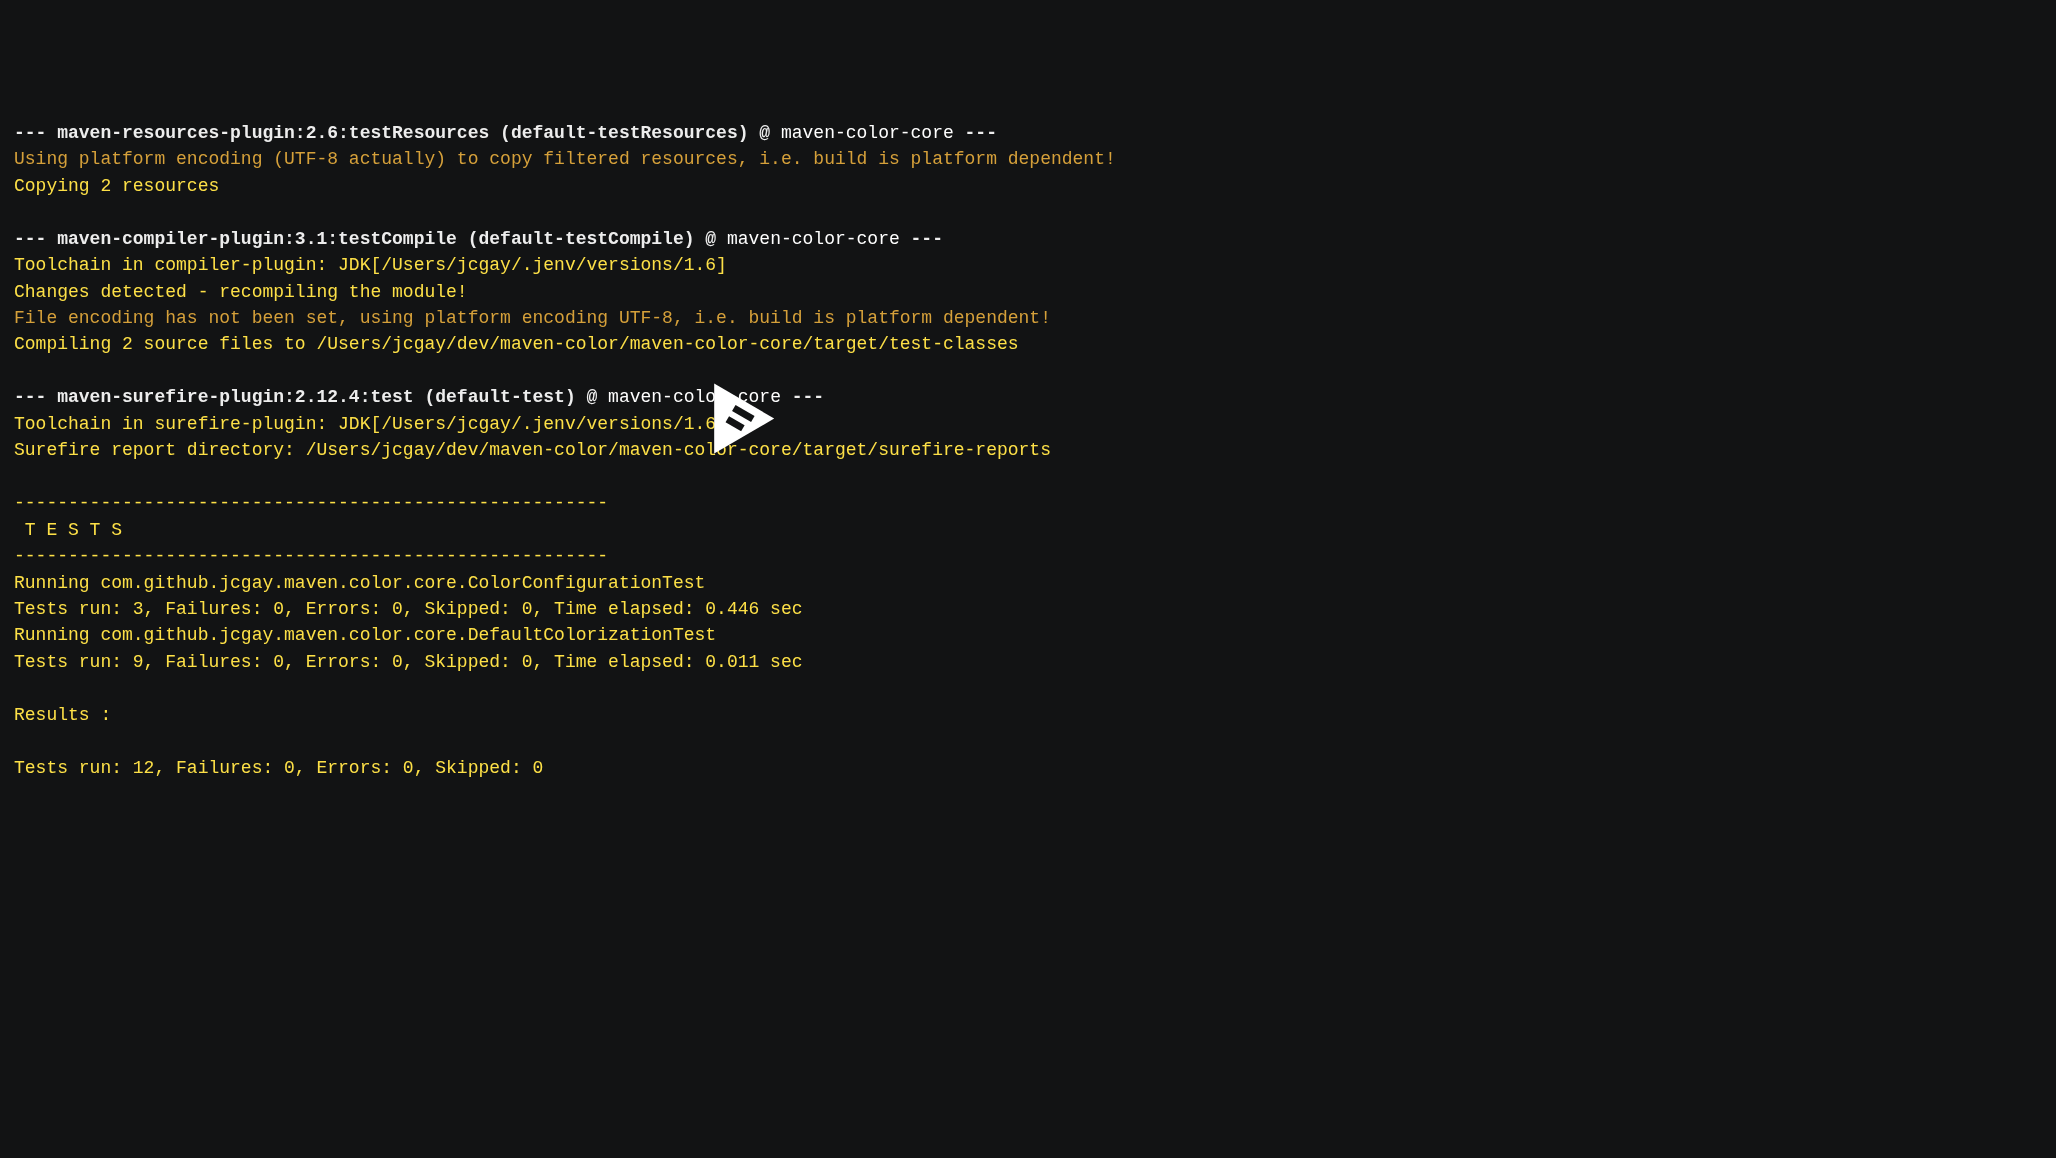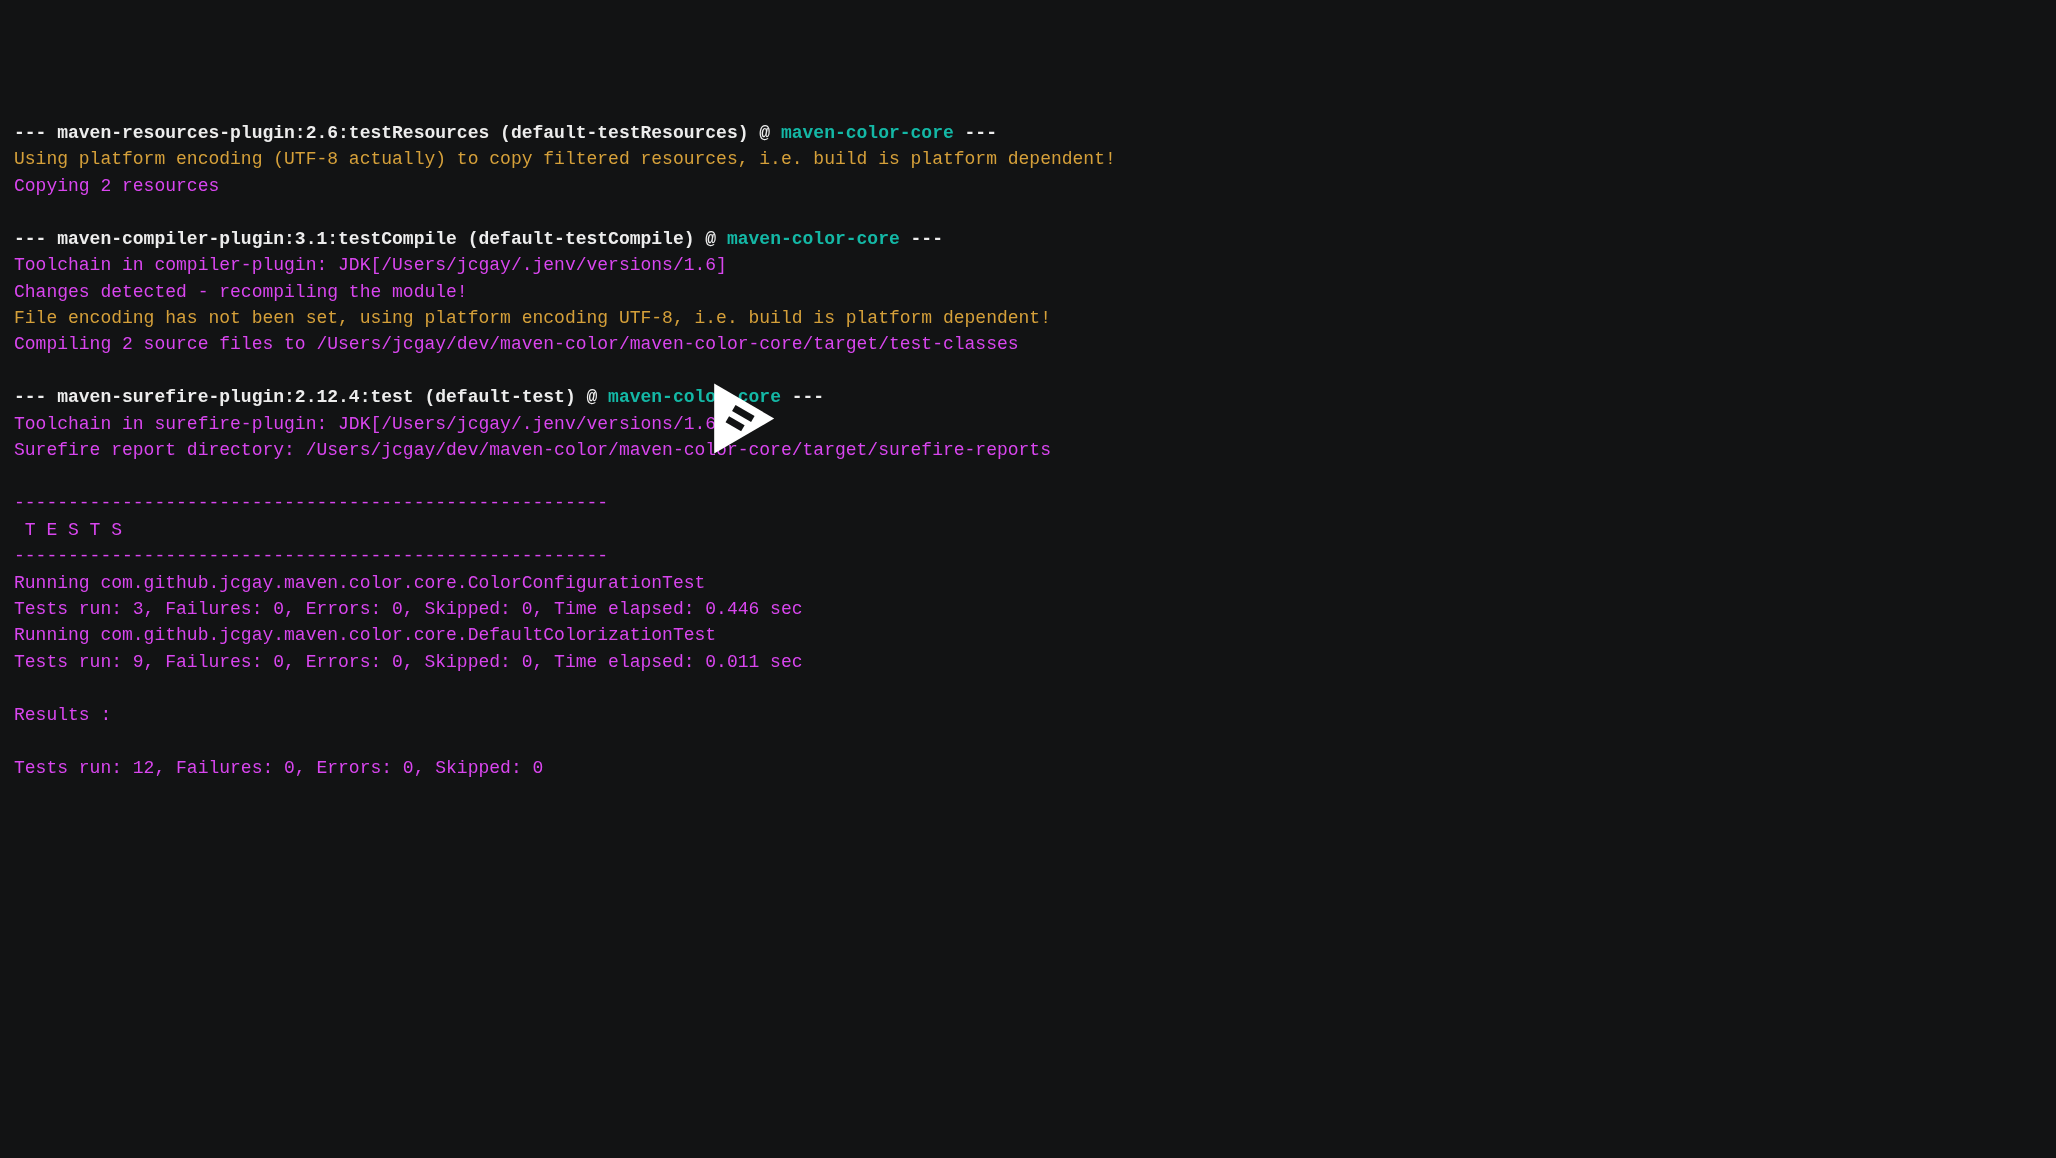--- a/index.html
+++ b/index.html
@@ -16,23 +16,23 @@
       padding: 14px;
       white-space: pre;
       position: relative;
       overflow: hidden;
       width: 1456px;
       height: 819px;
     }
     .line {
       display: block;
     }
-    .white { color: #d946ef; }
+    .white { color: #fde047; }
     .bold { font-weight: bold; color: #ededed; }
-    .cyan { color: #14b8a6; font-weight: bold; }
+    .cyan { color: #ffffff; font-weight: normal; }
     .yellow { color: #d5a03a; margin-top: 18px; }
     .blank { height: 1.47em; }
     .play-overlay {
       position: absolute;
       top: 50%;
       left: 50%;
       transform: translate(-50%, -50%);
       cursor: pointer;
     }
     .play-overlay svg {

